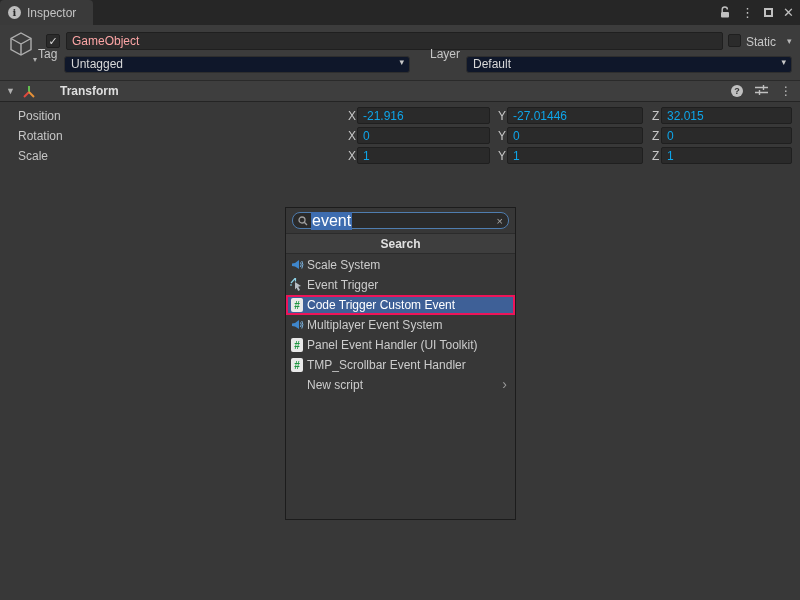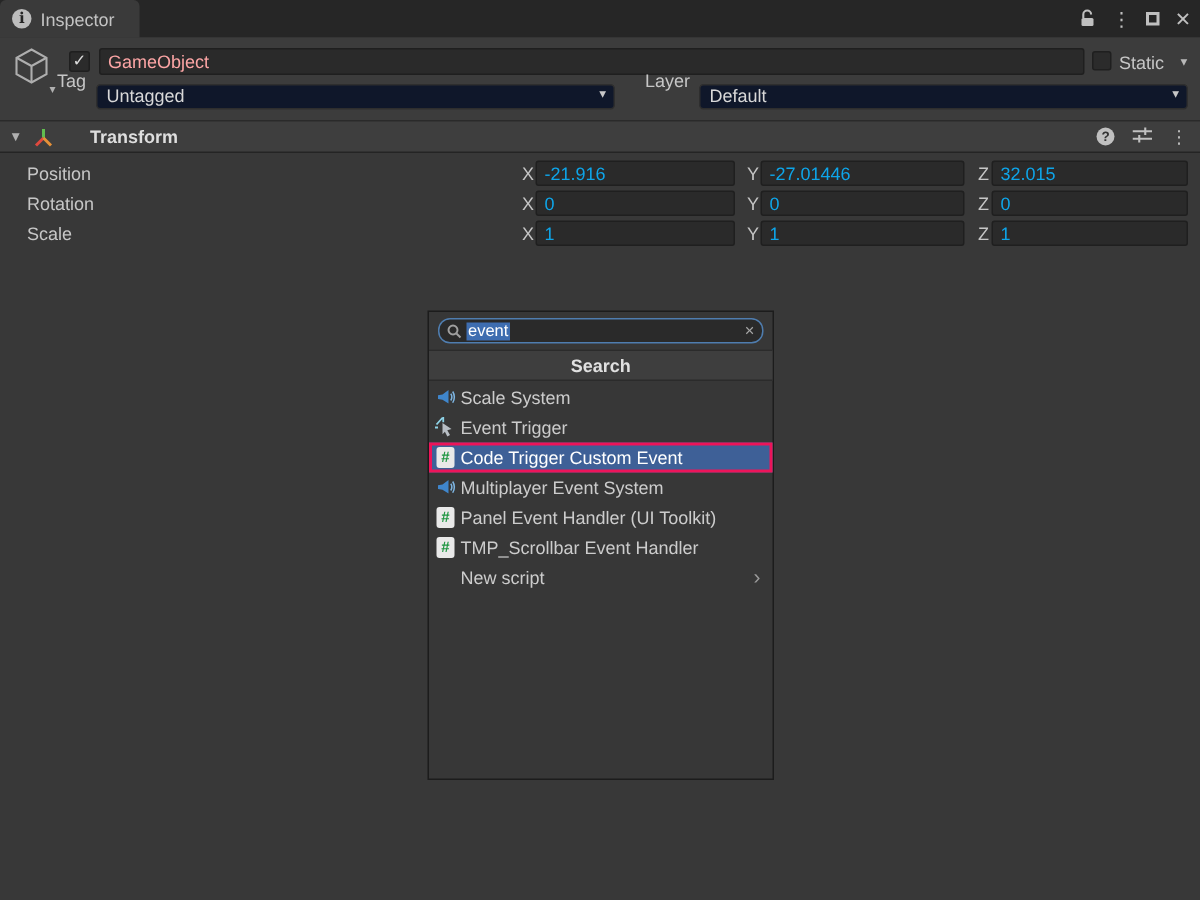--- a/index.html
+++ b/index.html
@@ -61,21 +61,21 @@
 
   
   .addcomp-btn { position:absolute; left:287px; top:184px; width:228px; height:21px; background:#585858;
                  border:1px solid #2f2f2f; border-radius:3px; color:#e6e6e6; display:flex;
                  align-items:center; justify-content:center; }
   .popup { position:absolute; left:285px; top:207px; width:231px; height:313px; background:#373737;
            border:1px solid #1c1c1c; }
   .searchbox { position:absolute; left:6px; top:4px; width:217px; height:17px; background:#2a2a2a;
                border:1px solid #4f7daf; border-radius:8px; display:flex; align-items:center;
                padding:0 5px; gap:3px; }
-  .sel-text { background:#3e6db0; color:#ffffff; font-size:11px; padding:0 1px; }
+  .sel-text { background:#3e6db0; color:#ffffff; font-size:16px; padding:0 1px; }
   .clear-x { margin-left:auto; color:#a8a8a8; font-size:11px; }
   .search-hdr { position:absolute; left:0; top:25px; width:229px; height:21px; background:#3e3e3e;
                 border-top:1px solid #2b2b2b; border-bottom:1px solid #2b2b2b; display:flex;
                 align-items:center; justify-content:center; font-weight:bold; color:#e0e0e0; }
   .list { position:absolute; left:0; top:47px; width:229px; }
   .item { position:relative; height:20px; display:flex; align-items:center; color:#cccccc; }
   .item .iconslot { position:absolute; left:4px; top:3px; width:14px; height:14px;
                     display:flex; align-items:center; justify-content:center; }
   .item .ilabel { position:absolute; left:21px; top:3px; }
   .item.selected { background:#3e6097; border:2px solid #ed1459; color:#ffffff; }

